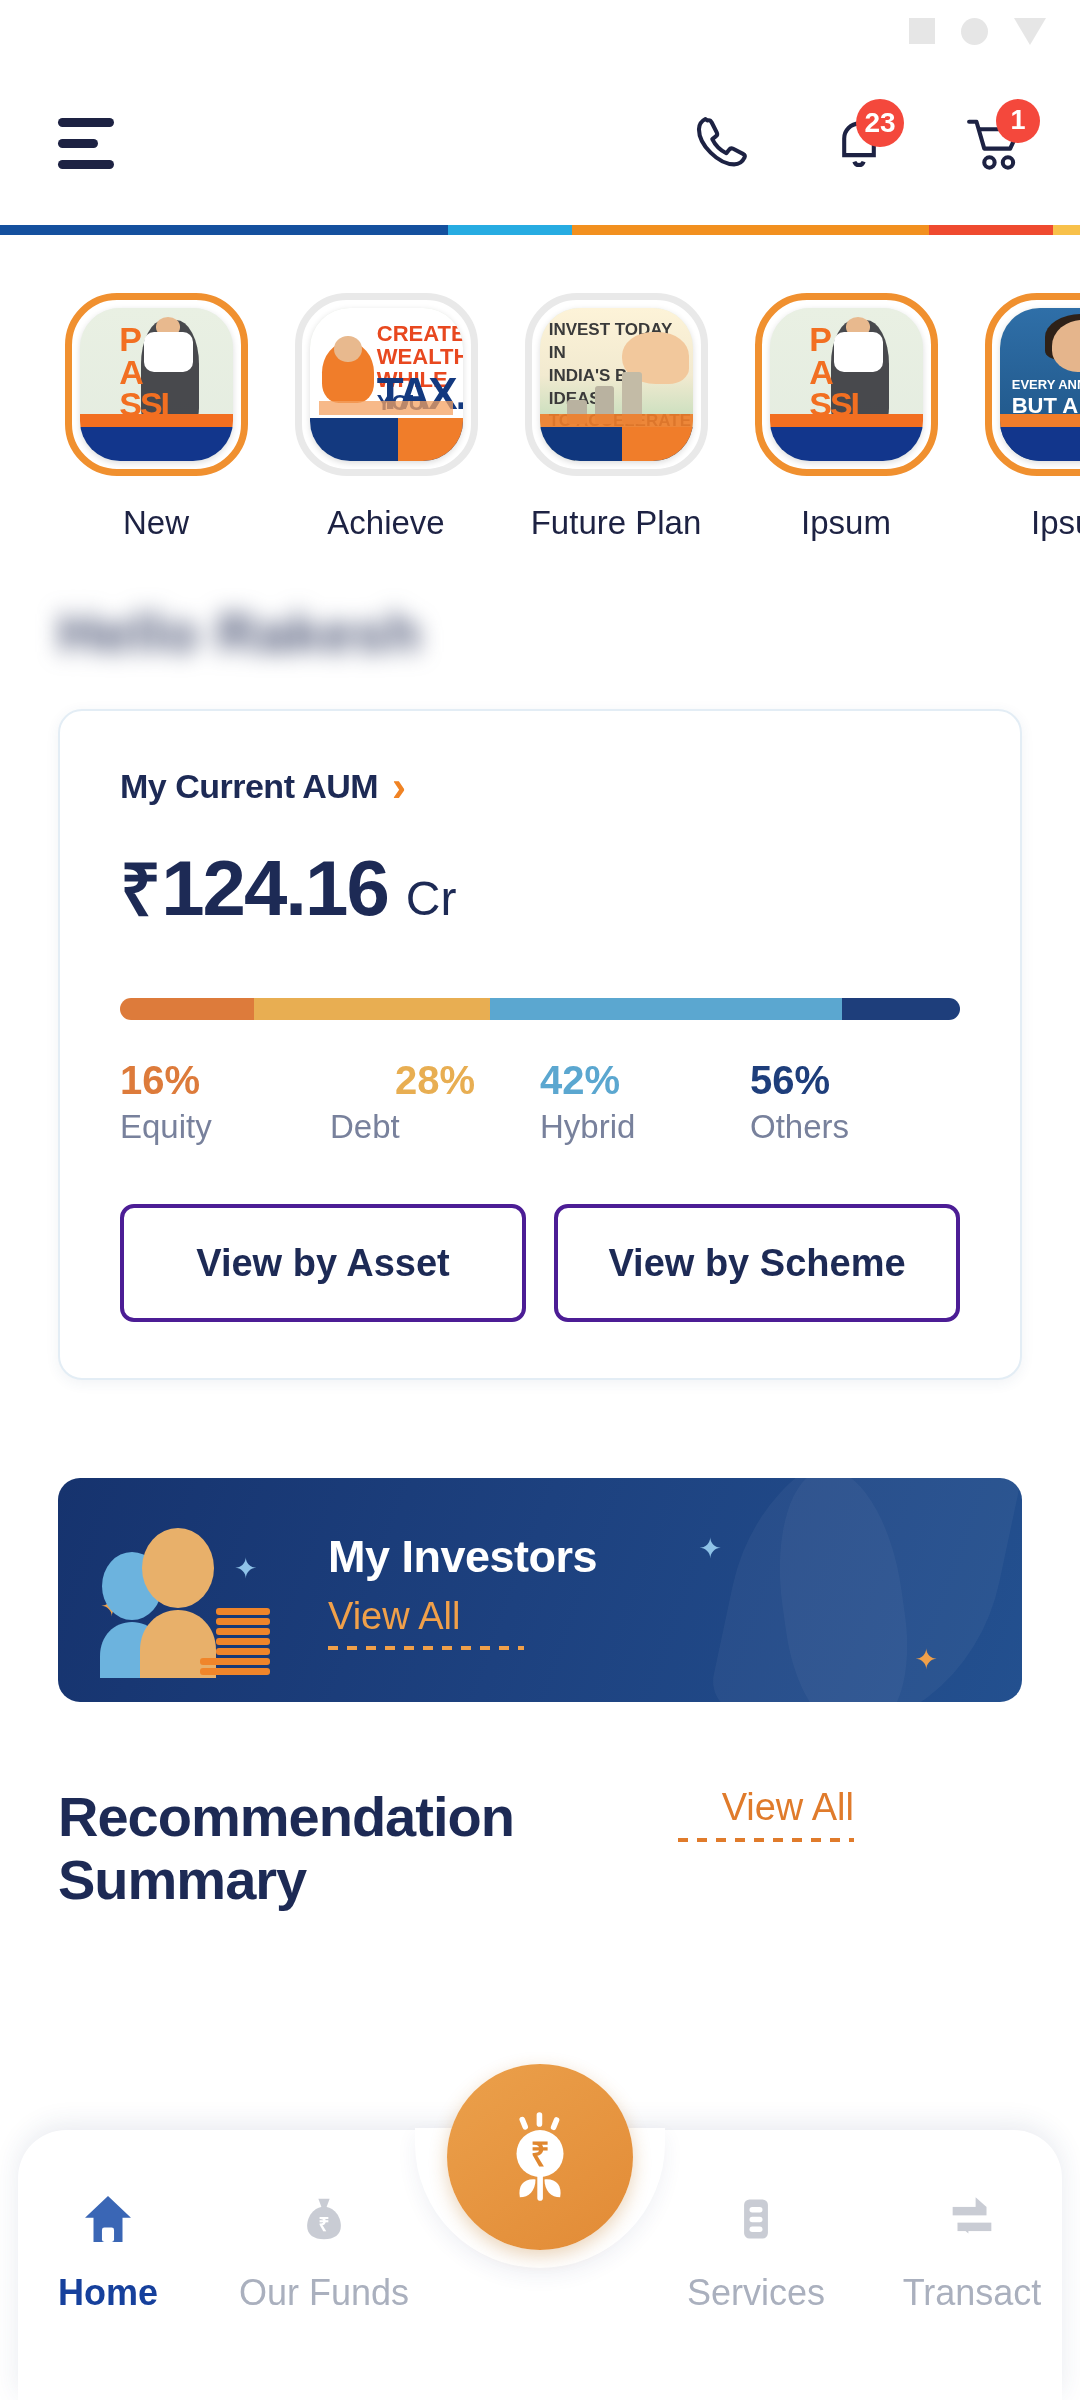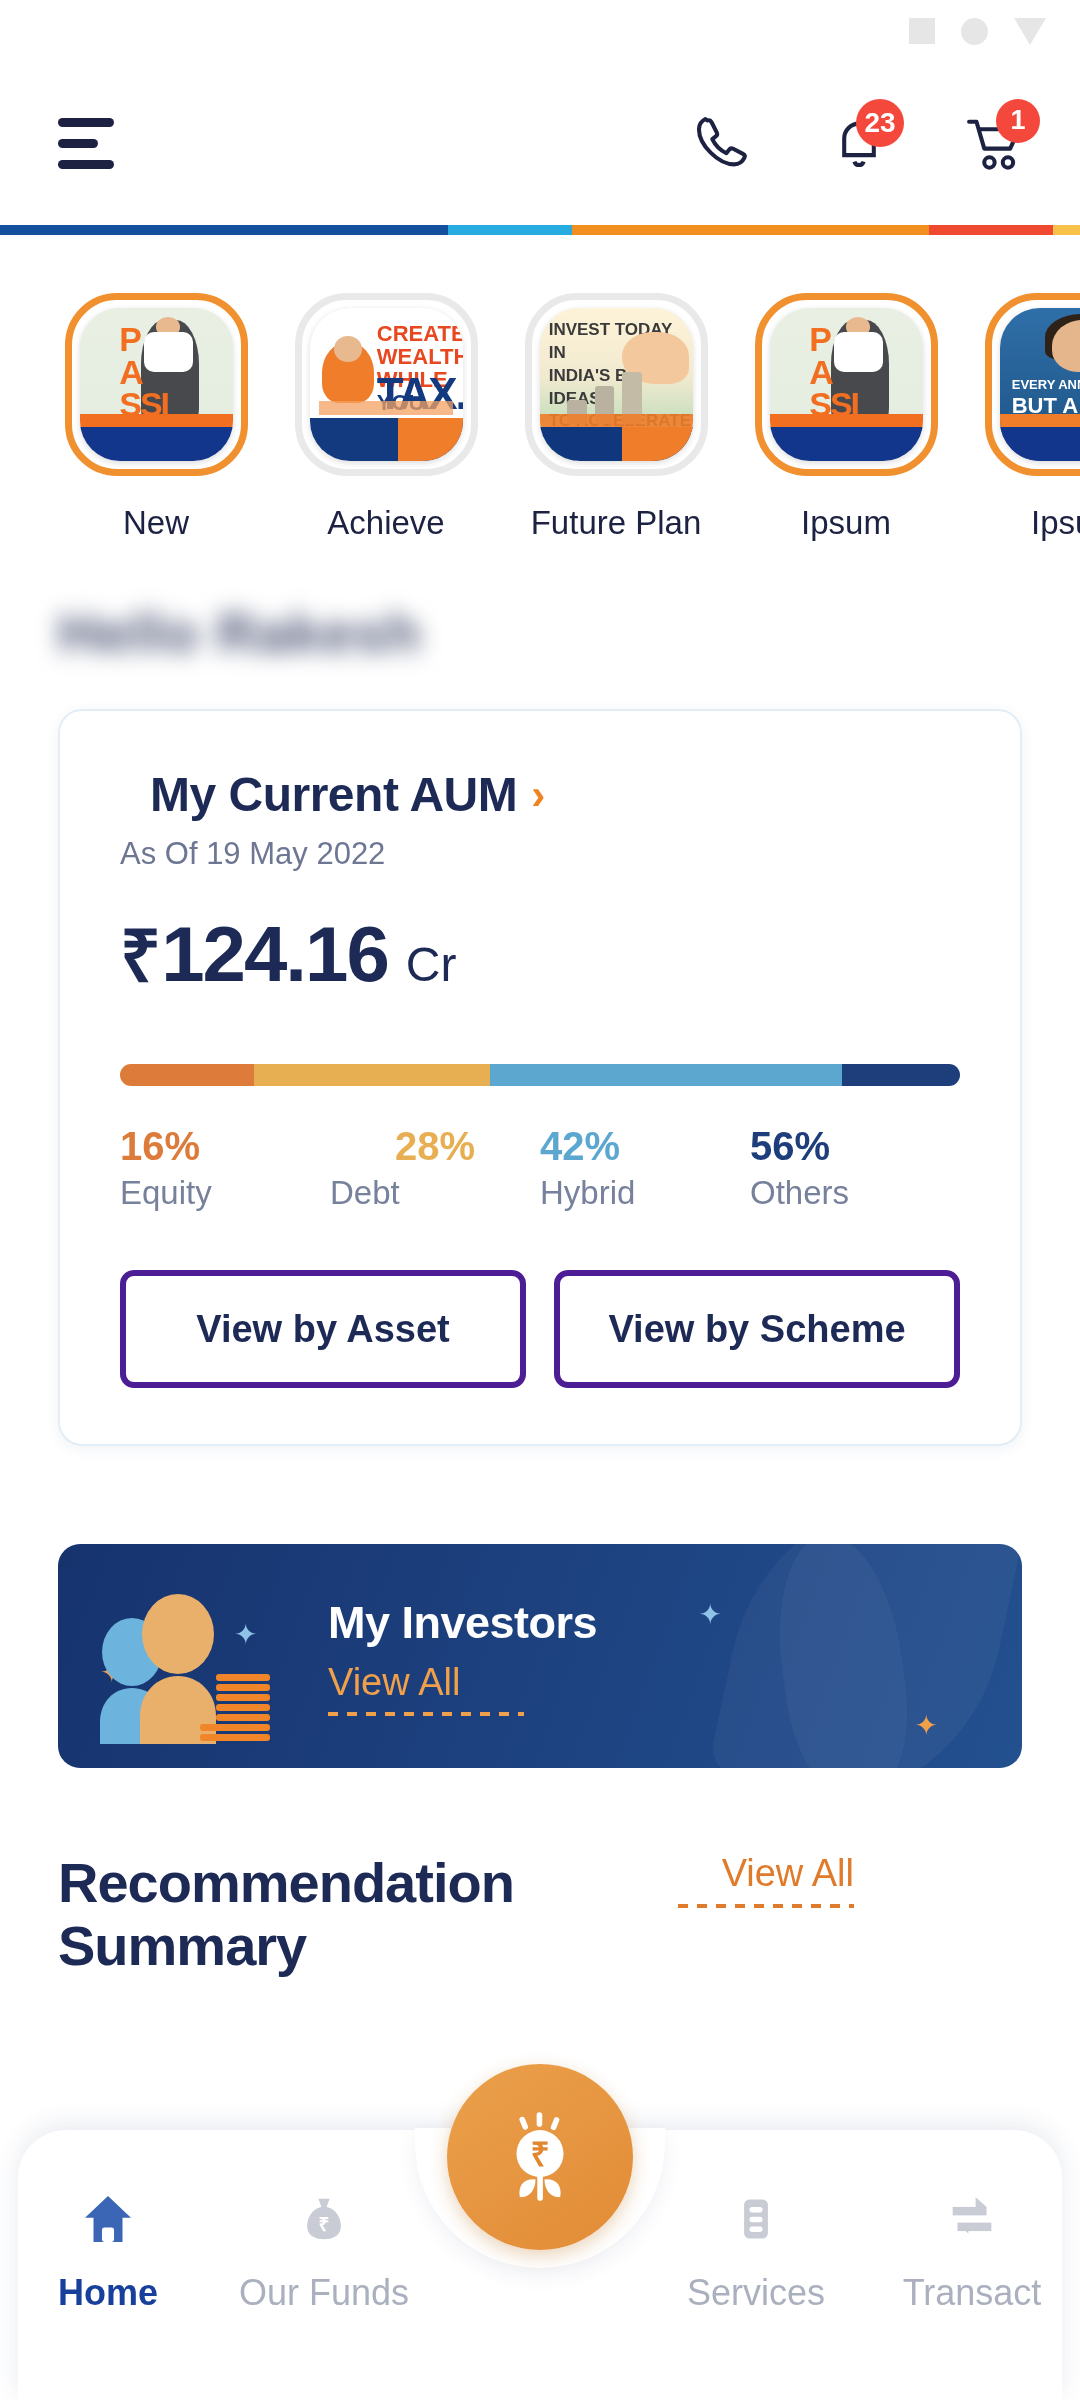--- a/index.html
+++ b/index.html
@@ -125,40 +125,40 @@
     filter: blur(11px); letter-spacing: 1px; width: 430px; white-space: nowrap;
   }
 
   
   .aum-card {
     margin: 44px 58px 0 58px; background: #fff; border: 2px solid #e3edf5;
     border-radius: 24px; padding: 56px 60px 56px 60px;
     box-shadow: 0 3px 14px rgba(40,70,120,.07);
   }
   .aum-title-row { display: flex; align-items: center; gap: 14px; cursor: pointer; }
-  .aum-title { font-size: 48px; font-weight: 700; color: #1d2a55; letter-spacing: -.5px; margin-left: 30px; }
+  .aum-title { font-size: 34px; font-weight: 700; color: #1d2a55; letter-spacing: -.5px; }
   .aum-chevron { color: #f08324; font-size: 42px; font-weight: 700; line-height: .8; }
   .aum-sub { margin-top: 14px; font-size: 31px; color: #6d7794; }
   .aum-value { margin-top: 32px; display: flex; align-items: baseline; }
   .aum-rupee { font-size: 72px; font-weight: 700; color: #1d2a55; }
   .aum-amount { font-size: 78px; font-weight: 700; color: #1d2a55; letter-spacing: -2px; }
   .aum-unit { font-size: 48px; color: #1d2a55; margin-left: 18px; font-weight: 400; }
 
   .alloc-bar {
     margin-top: 62px; height: 22px; display: flex; border-radius: 11px; overflow: hidden;
   }
   .alloc-bar span { display: block; height: 100%; }
   .alloc-legend { margin-top: 40px; display: flex; }
   .alloc-item { }
   .alloc-pct { font-size: 40px; font-weight: 700; line-height: 1; }
   .alloc-name { font-size: 33px; color: #78819c; margin-top: 8px; }
 
   .aum-buttons { margin-top: 58px; display: flex; gap: 28px; }
   .outline-btn {
-    flex: 1; height: 118px; border: 6px solid #4c1d95; border-radius: 14px;
+    flex: 1; height: 118px; border: 4px solid #4c1d95; border-radius: 14px;
     background: #fff; color: #1d2a55; font-size: 38px; font-weight: 700;
     display: flex; align-items: center; justify-content: center; cursor: pointer;
     font-family: "Liberation Sans", sans-serif;
   }
 
   
   .investors {
     margin: 98px 58px 0 58px; height: 224px; border-radius: 22px; position: relative;
     background: linear-gradient(110deg,#16336e 0%,#1d417f 48%,#23508f 100%);
     overflow: hidden; cursor: pointer; display: flex; align-items: center;
@@ -355,21 +355,20 @@
       </div>
     </div>
 
   <div class="greeting">Hello Rakesh</div>
 
   <div class="aum-card">
     <div class="aum-title-row">
       <div class="aum-title">My Current AUM</div>
       <div class="aum-chevron">›</div>
     </div>
-    <div class="aum-sub">As Of 19 May 2022</div>
 
     <div class="aum-value">
       <span class="aum-rupee">₹</span>
       <span class="aum-amount">124.16</span>
       <span class="aum-unit">Cr</span>
     </div>
 
     <div class="alloc-bar" id="alloc-bar">
         <span style="background: rgb(221, 123, 59); width: 16%;"></span>
         <span style="background: rgb(232, 174, 82); width: 28%;"></span>

